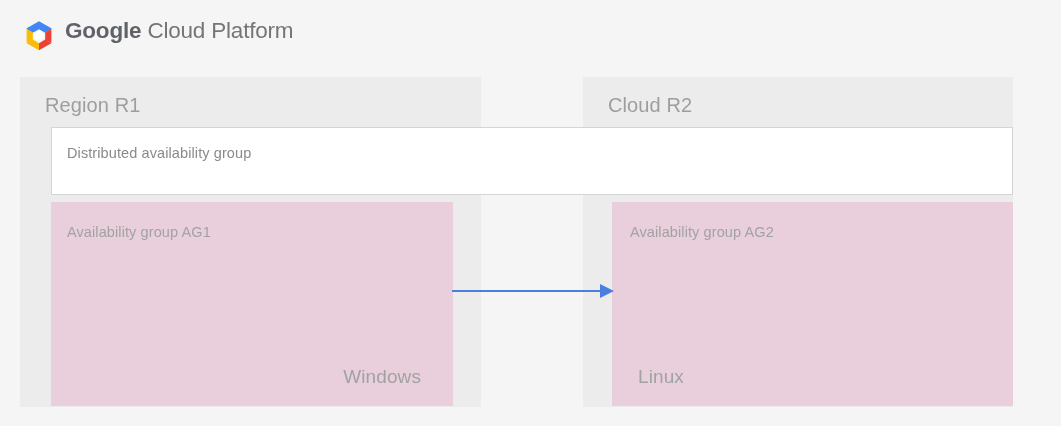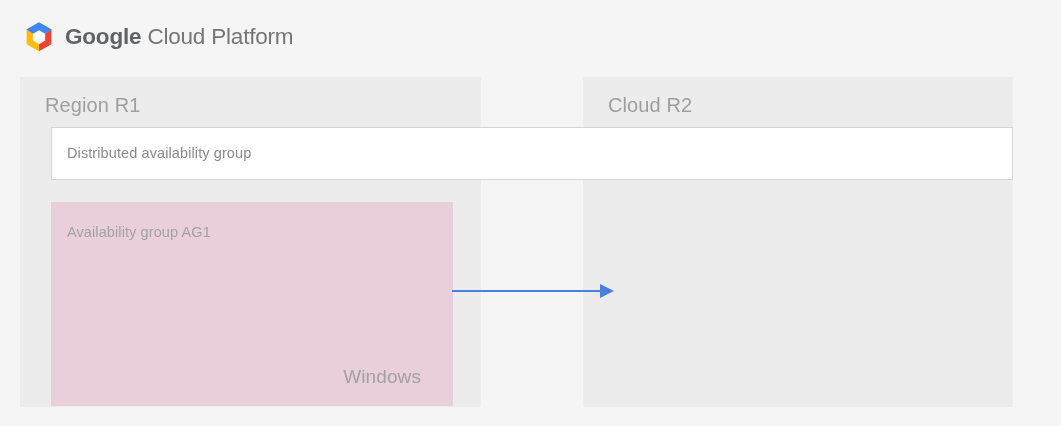--- a/index.html
+++ b/index.html
@@ -20,21 +20,20 @@
     height: 426px;
     background: #f5f5f5;
   }
 
   
   .brand {
     position: absolute;
     left: 24px;
     top: 20px;
     display: flex;
-    align-items: center;
     height: 34px;
   }
   .brand-logo {
     width: 30px;
     height: 32px;
     display: block;
     flex: 0 0 auto;
   }
   .brand-text {
     margin-left: 11px;
@@ -79,21 +78,21 @@
     letter-spacing: 0.1px;
     white-space: nowrap;
   }
 
   
   #dag-box {
     position: absolute;
     left: 51px;
     top: 127px;
     width: 962px;
-    height: 53px;
+    height: 68px;
     background: #ffffff;
     border: 1px solid #d4d4d4;
     box-sizing: border-box;
   }
   #dag-label {
     position: absolute;
     left: 15px;
     top: 17px;
     font-size: 14.5px;
     color: #8a8a8a;
@@ -176,20 +175,24 @@
 
   <div id="dag-box">
     <div id="dag-label">Distributed availability group</div>
   </div>
 
   <div class="ag-box" id="ag-box-1">
     <div class="ag-title">Availability group AG1</div>
     <div class="ag-os">Windows</div>
   </div>
 
+  <div class="ag-box" id="ag-box-2">
+    <div class="ag-title">Availability group AG2</div>
+    <div class="ag-os">Linux</div>
+  </div>
 
   <span id="replication-arrow">
     <svg width="168" height="24" viewBox="0 0 168 24" xmlns="http://www.w3.org/2000/svg" aria-hidden="true">
       <line x1="2" y1="12" x2="150" y2="12" stroke="#4a7fe0" stroke-width="2"></line>
       <path d="M150 5 L164 12 L150 19 Z" fill="#4a7fe0"></path>
     </svg>
   </span>
 
 </div>
 

